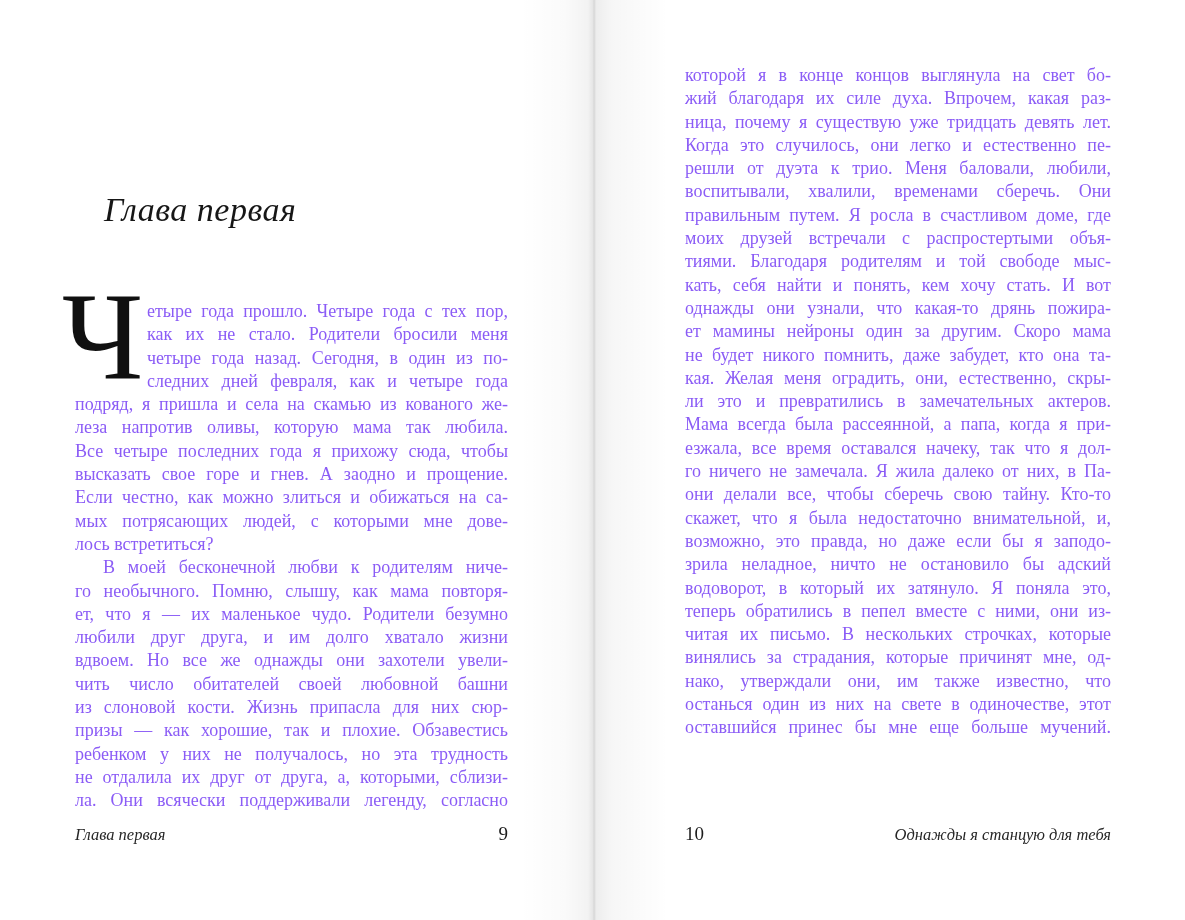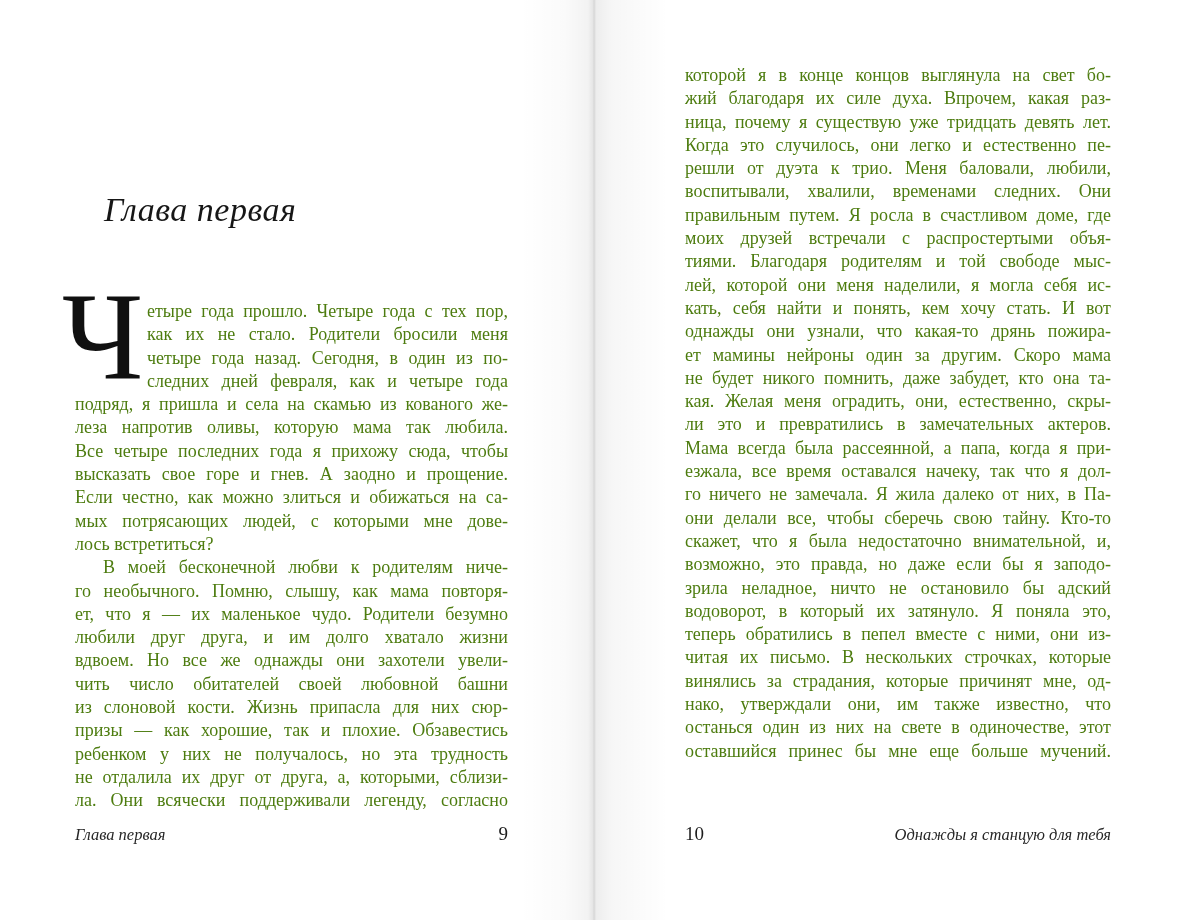--- a/index.html
+++ b/index.html
@@ -17,21 +17,21 @@
             rgba(0,0,0,0) 100%);}
   .page{position:absolute;top:0;height:920px;}
   .page.left{left:75px;width:433px;}
   .page.right{left:685px;width:426px;}
   .heading{position:absolute;top:191px;left:29px;margin:0;font-weight:400;font-style:italic;
            font-size:34px;letter-spacing:0.5px;color:#161616;}
   .body{position:absolute;left:0;right:0;}
   .body.leftbody{top:300px;}
   .body.rightbody{top:64px;}
   .line{font-size:18px;line-height:23.3px;text-align:justify;text-align-last:justify;
-        color:#4d7c0f;}
+        color:#8b5cf6;}
   .dc-lines .line{margin-left:72px;}
   .line.para-end{text-align-last:left;}
   .line.indented{padding-left:28px;}
   .dropcap{position:absolute;top:-26px;left:-13px;font-size:125px;line-height:1;color:#101010;}
   .footer{position:absolute;top:823px;left:0;right:0;display:flex;
           justify-content:space-between;align-items:baseline;}
   .running{font-style:italic;font-size:16.5px;color:#262626;}
   .pnum{font-size:19px;color:#1c1c1c;}
 </style>
 </head>
@@ -82,25 +82,24 @@
   </section>
 
   <section class="page right">
     <div class="body rightbody">
       <div class="main-lines">
           <div class="line">которой я в конце концов выглянула на свет бо-</div>
           <div class="line">жий благодаря их силе духа. Впрочем, какая раз-</div>
           <div class="line">ница, почему я существую уже тридцать девять лет.</div>
           <div class="line">Когда это случилось, они легко и естественно пе-</div>
           <div class="line">решли от дуэта к трио. Меня баловали, любили,</div>
-          <div class="line">воспитывали, хвалили, временами следних. Они</div>
+          <div class="line">воспитывали, хвалили, временами сберечь. Они</div>
           <div class="line">правильным путем. Я росла в счастливом доме, где</div>
           <div class="line">моих друзей встречали с распростертыми объя-</div>
           <div class="line">тиями. Благодаря родителям и той свободе мыс-</div>
-          <div class="line">лей, которой они меня наделили, я могла себя ис-</div>
           <div class="line">кать, себя найти и понять, кем хочу стать. И вот</div>
           <div class="line">однажды они узнали, что какая-то дрянь пожира-</div>
           <div class="line">ет мамины нейроны один за другим. Скоро мама</div>
           <div class="line">не будет никого помнить, даже забудет, кто она та-</div>
           <div class="line">кая. Желая меня оградить, они, естественно, скры-</div>
           <div class="line">ли это и превратились в замечательных актеров.</div>
           <div class="line">Мама всегда была рассеянной, а папа, когда я при-</div>
           <div class="line">езжала, все время оставался начеку, так что я дол-</div>
           <div class="line">го ничего не замечала. Я жила далеко от них, в Па-</div>
           <div class="line">они делали все, чтобы сберечь свою тайну. Кто-то</div>

